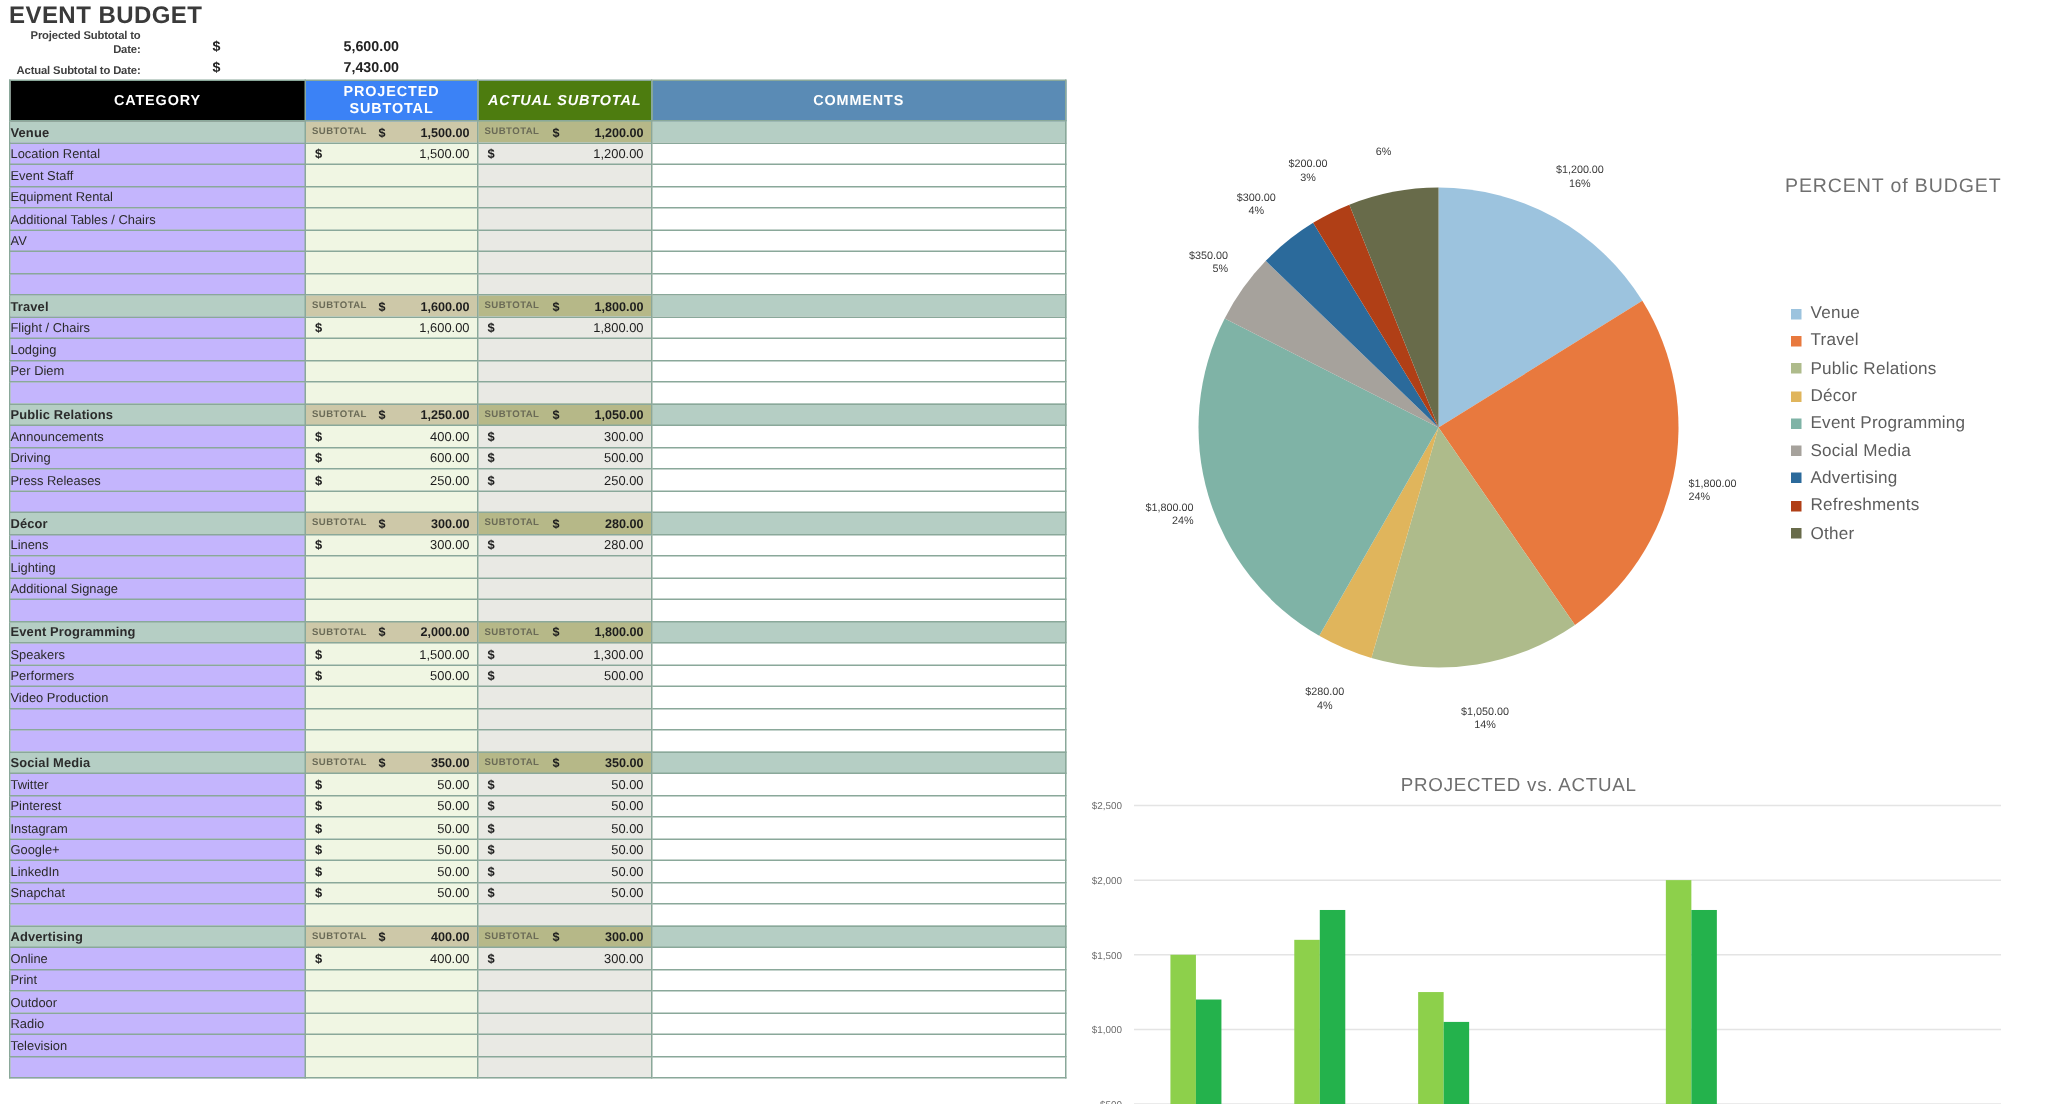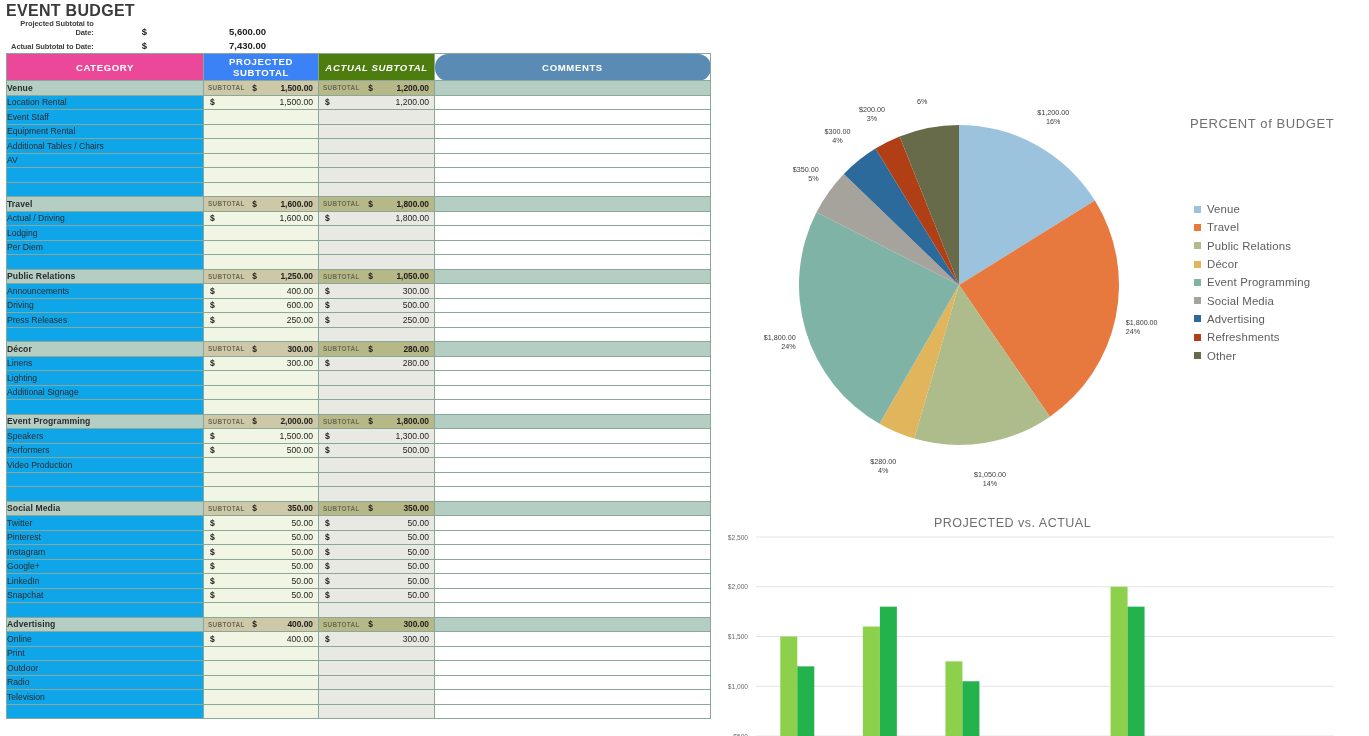--- a/index.html
+++ b/index.html
@@ -35,42 +35,42 @@
   table.budget col.c-act  { width: 116px; }
   table.budget col.c-com  { width: 276px; }
 
   table.budget th, table.budget td {
     border: 1px solid #8aa89a;
     padding: 0; height: 14.5px; vertical-align: middle;
     font-size: 8.6px; color: #2b2b2b;
   }
   
   tr.hdr th { height: 27px; color: #ffffff; font-size: 9.6px; font-weight: bold; letter-spacing: .6px; text-align: center; }
-  th.h-cat  { background: #ec4899; }
+  th.h-cat  { background: #000000; }
   th.h-proj { background: #3b82f6; }
   th.h-act  { background: #4d7c0f; font-style: italic; }
-  th.h-com  { background: #5a8bb5; border-radius: 13px; }
+  th.h-com  { background: #5a8bb5; }
 
   
   tr.cat td { height: 14.5px; }
   td.cat-name {
     background: #b5cec4; font-weight: bold; font-size: 9px; color: #1f1f1f;
     padding-left: 8px; letter-spacing: .1px;
   }
   td.cat-sub-proj { background: #cdc8a8; }
   td.cat-sub-act  { background: #b6b888; }
   td.cat-comment  { background: #b5cec4; }
 
   .subwrap { display: flex; align-items: center; height: 100%; padding: 0 5px 0 4px; }
   .sublabel { font-size: 6.4px; color: #6a6a56; letter-spacing: .3px; font-weight: bold; flex: 0 0 auto; }
   .subcur { font-size: 8.4px; font-weight: bold; color: #1d1d1d; margin-left: auto; padding-right: 4px; }
   .subamt { font-size: 8.4px; font-weight: bold; color: #1d1d1d; text-align: right; min-width: 52px; }
 
   
-  td.item-name { background: #0ea5e9; padding-left: 12px; font-size: 8.6px; color: #262626; }
+  td.item-name { background: #c4b5fd; padding-left: 12px; font-size: 8.6px; color: #262626; }
   td.money-proj { background: #f0f6e3; }
   td.money-act  { background: #e9e9e4; }
   td.comment    { background: #ffffff; }
   .moneywrap { display: flex; align-items: center; height: 100%; padding: 0 5px 0 6px; }
   .mcur { font-size: 8.6px; font-weight: bold; color: #1d1d1d; }
   .mamt { margin-left: auto; font-size: 8.6px; color: #1d1d1d; }
 
   
   .pie-area { position: absolute; left: 712px; top: 96px; width: 657px; height: 400px; }
   .pie-title {
@@ -212,21 +212,21 @@
             <td class="cat-sub-act">
               <div class="subwrap">
                 <span class="sublabel">SUBTOTAL</span>
                 <span class="subcur">$</span>
                 <span class="subamt">1,800.00</span>
               </div>
             </td>
             <td class="cat-comment"></td>
           </tr>
           <tr>
-            <td class="item-name">Actual / Driving</td>
+            <td class="item-name">Flight / Chairs</td>
             <td class="money-proj">
               <div class="moneywrap">
                 <span class="mcur">$</span>
                 <span class="mamt">1,600.00</span>
               </div>
             </td>
             <td class="money-act">
               <div class="moneywrap">
                 <span class="mcur">$</span>
                 <span class="mamt">1,800.00</span>

